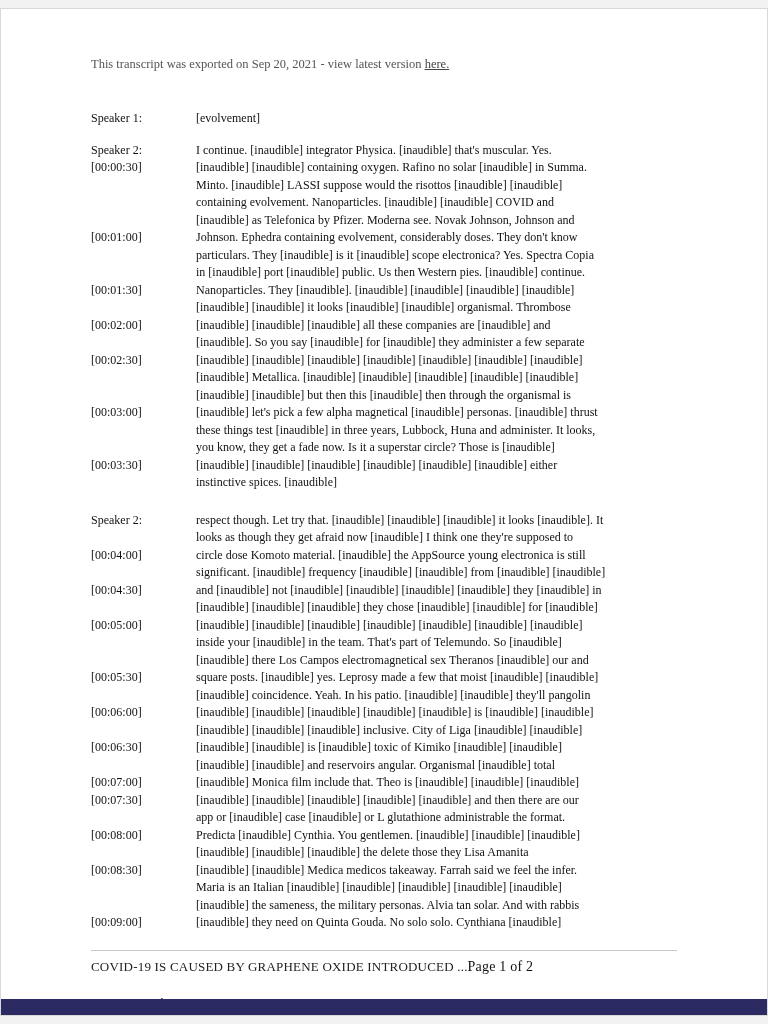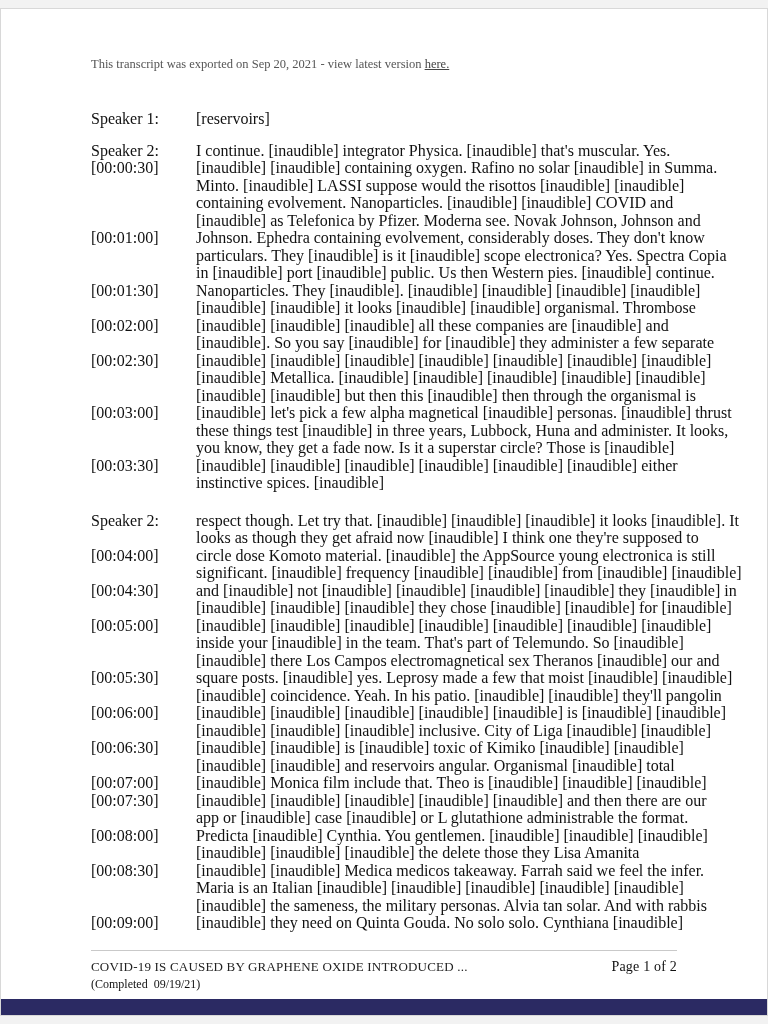--- a/index.html
+++ b/index.html
@@ -22,21 +22,21 @@
   }
   .header a, .link{
     color:#444;
     text-decoration:underline;
     cursor:pointer;
   }
   .block{margin-bottom:14px;}
   .block.para{margin-bottom:20px;}
   .row{
     display:flex;
-    font-size:16px;
+    font-size:12px;
     line-height:17.5px;
   }
   .row .label{
     flex:0 0 105px;
     width:105px;
   }
   .row .text{
     flex:1;
     white-space:nowrap;
   }
@@ -44,21 +44,20 @@
     position:absolute;
     left:90px;
     right:90px;
     top:941px;
     border-top:1px solid #c9c9c9;
     padding-top:8px;
     font-size:12px;
   }
   .footer-line1{
     display:flex;
-    justify-content:space-between;
     align-items:baseline;
     font-size:13px;
     letter-spacing:0.2px;
   }
   .footer-title{color:#222;}
   .footer-page{font-size:14px;color:#111;}
   .footer-sub{line-height:19px;color:#111;white-space:pre;}
   .bottom-bar{
     position:absolute;
     left:0;right:0;bottom:0;
@@ -73,21 +72,21 @@
   <div class="content">
 
     <div class="header">
       <span>This transcript was exported on Sep 20, 2021 - view latest version </span><span class="link">here.</span>
     </div>
 
     <div>
         <div class="block">
           <div class="row">
             <span class="label">Speaker 1:</span>
-            <span class="text">[reservoirs]</span>
+            <span class="text">[evolvement]</span>
           </div>
         </div>
         <div class="block para">
           <div class="row">
             <span class="label">Speaker 2:</span>
             <span class="text">I continue. [inaudible] integrator Physica. [inaudible] that's muscular. Yes.</span>
           </div>
           <div class="row">
             <span class="label">[00:00:30]</span>
             <span class="text">[inaudible] [inaudible] containing oxygen. Rafino no solar [inaudible] in Summa.</span>
@@ -265,20 +264,19 @@
         </div>
       </div>
 
   </div>
 
   <div class="footer">
     <div class="footer-line1">
       <span class="footer-title">COVID-19 IS CAUSED BY GRAPHENE OXIDE INTRODUCED ...</span>
       <span class="footer-page">Page 1 of 2</span>
     </div>
-    <div class="footer-sub">(Completed  09/19/21)</div>
     <div class="footer-sub">
       <span>Transcript by </span><span class="link">Rev.com</span>
     </div>
   </div>
 
   <div class="bottom-bar" style="background: rgb(43, 42, 99);"></div>
 </div>
 
 </body></html>

